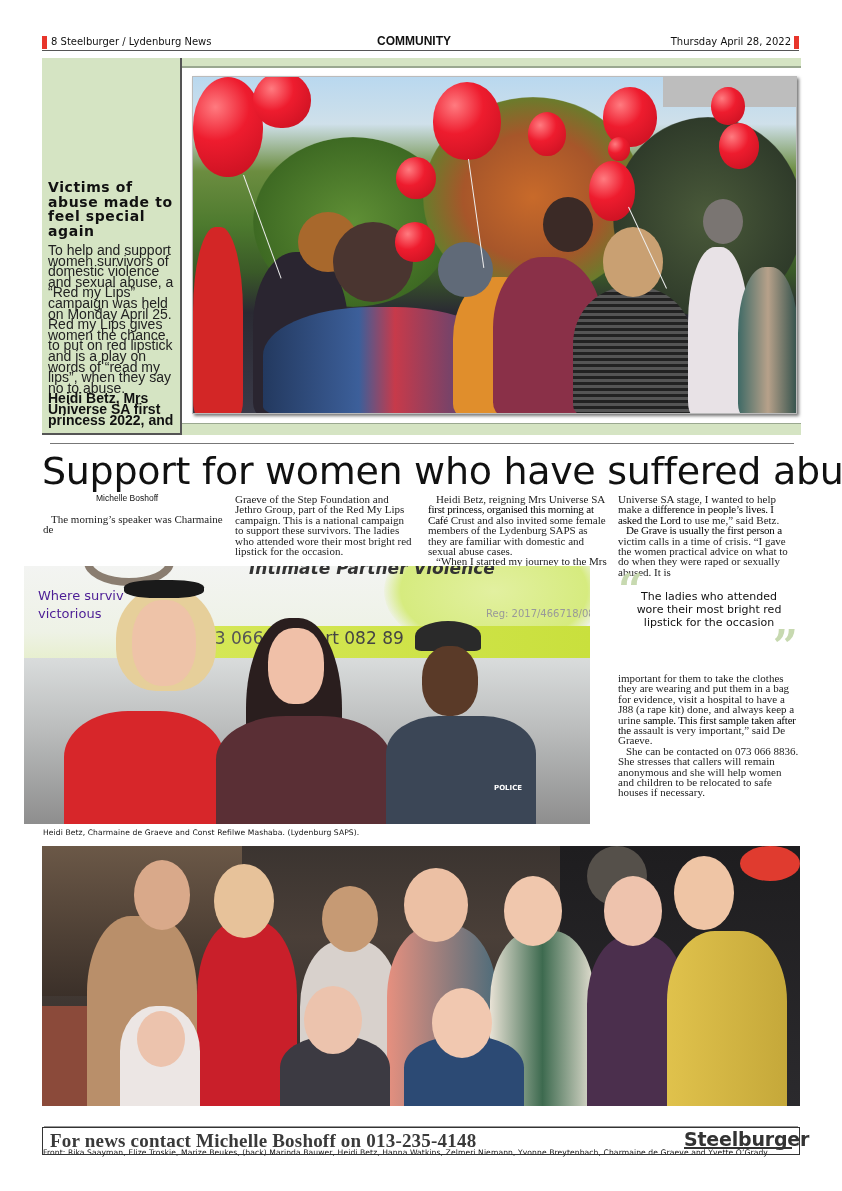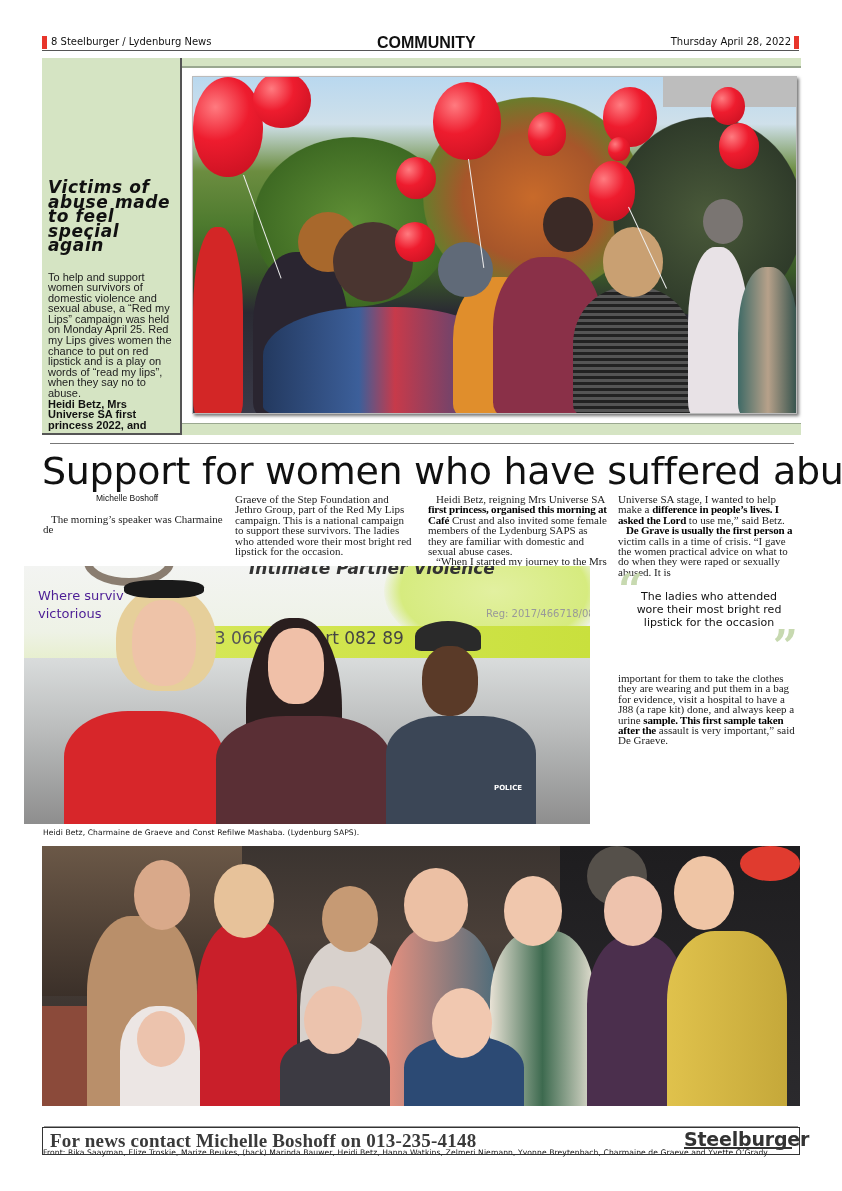--- a/index.html
+++ b/index.html
@@ -5,50 +5,50 @@
   * { box-sizing: border-box; margin: 0; padding: 0; }
   html, body { width: 842px; height: 1191px; background: #ffffff; overflow: hidden; }
   body { position: relative; font-family: "Liberation Sans", sans-serif; color: #111; }
 
   
   .hdr { position: absolute; top: 35px; left: 42px; width: 757px; height: 16px; border-bottom: 1px solid #555; }
   .hdr .redmark { position: absolute; top: 1px; width: 5px; height: 13px; background: #e8352b; }
   .hdr .redmark.l { left: 0; }
   .hdr .redmark.r { right: 0; }
   .hdr .left { position: absolute; left: 9px; top: 1px; font-size: 10px; font-family: "DejaVu Sans", sans-serif; color: #111; }
-  .hdr .mid { position: absolute; left: 335px; top: -1px; font-size: 16px; font-weight: bold; color: #111; }
+  .hdr .mid { position: absolute; left: 335px; top: -1px; font-size: 12px; font-weight: bold; color: #111; }
   .hdr .right { position: absolute; right: 8px; top: 1px; font-size: 10px; font-family: "DejaVu Sans", sans-serif; color: #111; }
 
   
   .feature { position: absolute; top: 58px; left: 42px; width: 759px; height: 377px; }
   .feature .band-top { position: absolute; top: 0; left: 140px; right: 0; height: 10px; background: #d5e4c3; border-bottom: 2px solid #9aa890; }
   .feature .band-bot { position: absolute; bottom: 0; left: 140px; right: 0; height: 12px; background: #d5e4c3; border-top: 1px solid #9aa890; }
   .feature .side { position: absolute; top: 0; left: 0; width: 140px; height: 377px; background: #d5e4c3; border-right: 2px solid #555; border-bottom: 2px solid #555; padding: 122px 6px 0 6px; }
-  .side h2 { font-family: "DejaVu Sans", sans-serif; font-size: 17px; font-weight: bold; line-height: 14.5px; letter-spacing: 0.6px; color: #111; margin-bottom: 19px; font-style: italic; }
-  .side p { font-size: 11px; line-height: 10.6px; color: #222; }
+  .side h2 { font-family: "DejaVu Sans", sans-serif; font-size: 14px; font-weight: bold; line-height: 14.5px; letter-spacing: 0.6px; color: #111; margin-bottom: 7px; }
+  .side p { font-size: 14px; line-height: 10.6px; color: #222; }
   .side p b { font-weight: bold; color: #111; }
 
   .photo1 { position: absolute; top: 76px; left: 192px; width: 605px; height: 338px; border: 1px solid #bbb; box-shadow: 2px 2px 3px #777; overflow: hidden;
     background: linear-gradient(180deg, #b9d8ef 0%, #cfe0ea 14%, #6c8d40 28%, #4d7a2e 44%, #3a5a28 58%, #2a2a33 70%, #3a3a48 100%); }
   .photo1 .tree { position: absolute; border-radius: 50%; }
   .photo1 .balloon { position: absolute; border-radius: 50% 50% 48% 48%; background: radial-gradient(circle at 32% 30%, #ff7b80 0%, #ee1c2e 40%, #c20f1f 100%); }
   .photo1 .string { position: absolute; width: 1px; background: #eee; transform-origin: top; }
   .photo1 .person { position: absolute; border-radius: 45% 45% 8% 8%; }
   .photo1 .head { position: absolute; border-radius: 50%; }
 
   .rule-mid { position: absolute; top: 443px; left: 50px; width: 744px; height: 1px; background: #777; }
 
   
   .headline { position: absolute; top: 449px; left: 42px; font-family: "DejaVu Sans", sans-serif; font-size: 38px; font-weight: normal; letter-spacing: -0.3px; color: #111; white-space: nowrap; }
   .byline { position: absolute; top: 493px; left: 96px; font-size: 8.5px; color: #111; }
 
   .col { position: absolute; font-family: "Liberation Serif", serif; font-size: 11px; line-height: 10.4px; color: #222; }
   .col p { text-indent: 8px; }
   .col p.noind { text-indent: 0; }
-  .col .dk { color: #000; font-weight: bold; letter-spacing: -0.2px; }
+  .col .dk { color: #000; font-weight: normal; letter-spacing: -0.2px; }
 
   .col1 { top: 514px; left: 43px; width: 182px; }
   .col2 { top: 494px; left: 235px; width: 180px; }
   .col3 { top: 494px; left: 428px; width: 180px; }
   .col4 { top: 494px; left: 618px; width: 182px; }
   .col4b { top: 673px; left: 618px; width: 182px; }
 
   
   .pullq { position: absolute; top: 575px; left: 618px; width: 182px; height: 92px; }
   .pullq .qo { position: absolute; top: -6px; left: 0; font-family: "DejaVu Serif", serif; font-size: 44px; font-weight: bold; color: #c7d9b0; line-height: 1; }
@@ -177,20 +177,21 @@
   <div class="qt">The ladies who attended wore their most bright red lipstick for the occasion</div>
   <span class="qc">”</span>
 </div>
 
 <div class="col col4b">
   <p class="noind">
     <span>important for them to take the clothes they are wearing and put them in a bag for evidence, visit a hospital to have a J88 (a rape kit) done, and always keep a urine</span>
     <span class="dk">sample. This first sample taken after the</span>
     <span>assault is very important,” said De Graeve.</span>
   </p>
+  <p>She can be contacted on 073 066 8836. She stresses that callers will remain anonymous and she will help women and children to be relocated to safe houses if necessary.</p>
 </div>
 
 <div class="photo2">
   <div class="banner"></div>
   <div class="lime2"></div>
   <div class="lime"></div>
   <div style="position:absolute;left:60px;top:-28px;width:90px;height:48px;border-radius:50%;border:8px solid #8a7d70;"></div>
   <span class="btxt" style="left:225px;top:-8px;font-size:17px;font-style:italic;font-weight:bold;color:#333;">Intimate Partner Violence</span>
   <span class="btxt" style="left:14px;top:22px;font-size:13px;">Where surviv</span>
   <span class="btxt" style="left:14px;top:40px;font-size:13px;">victorious</span>

